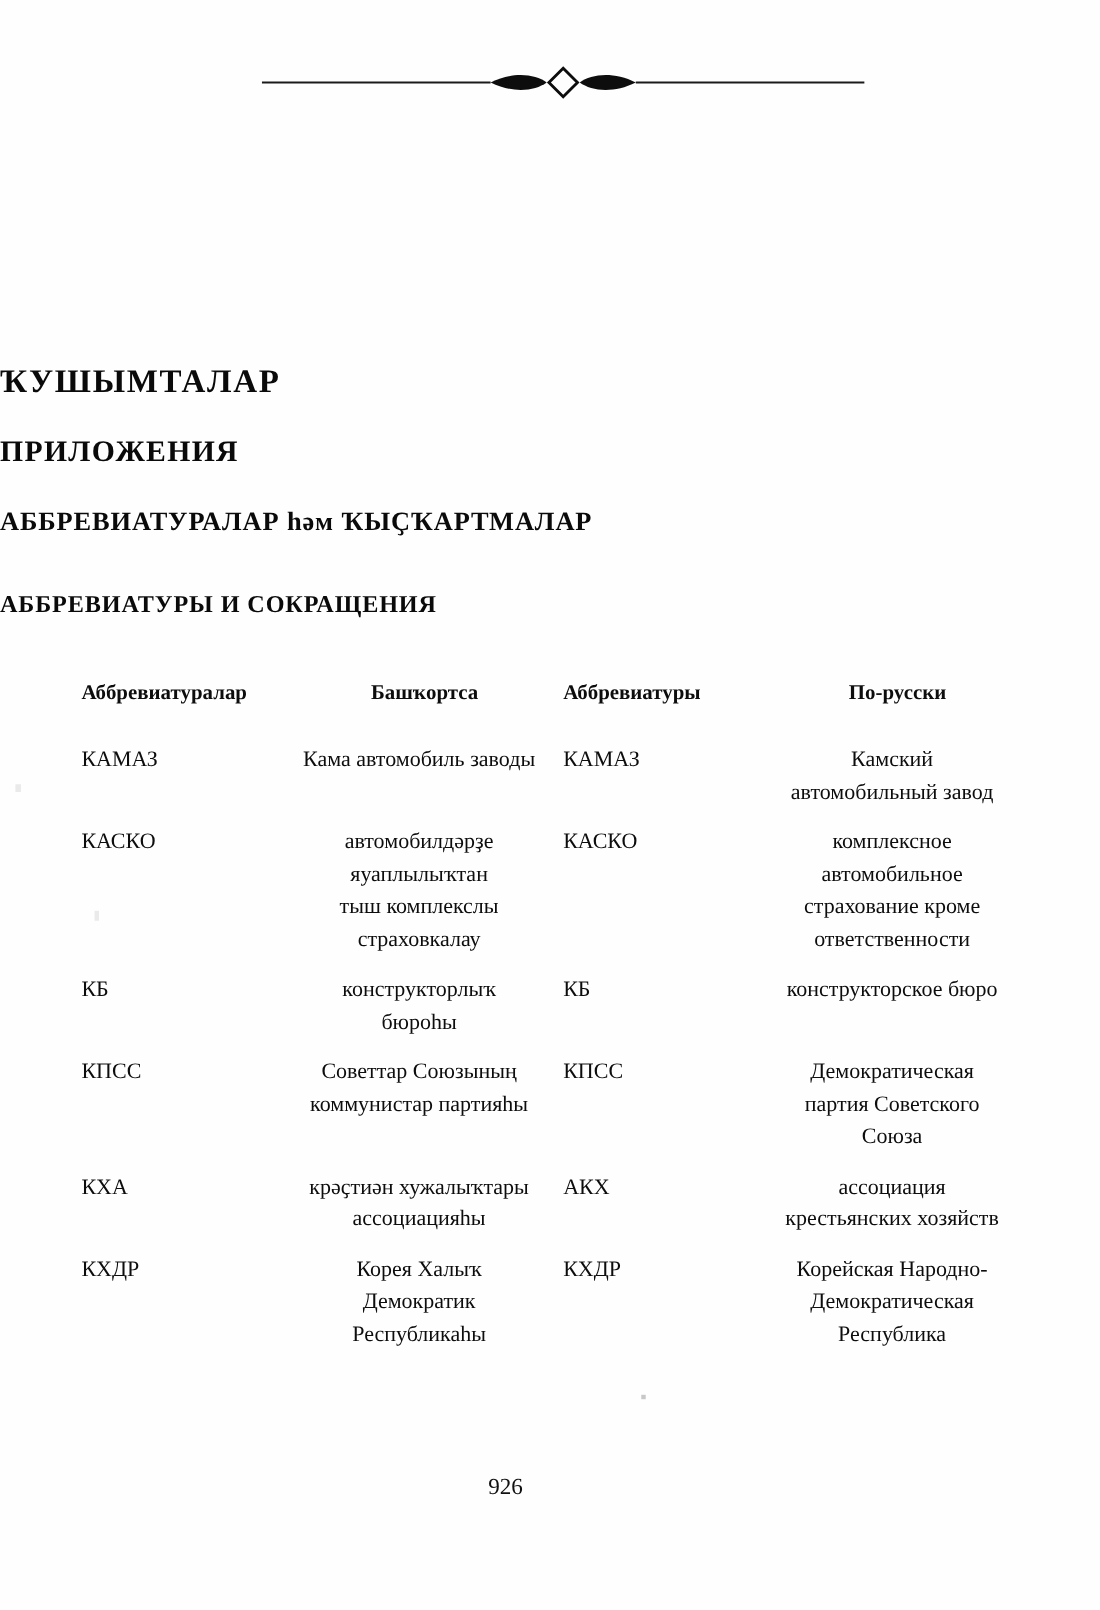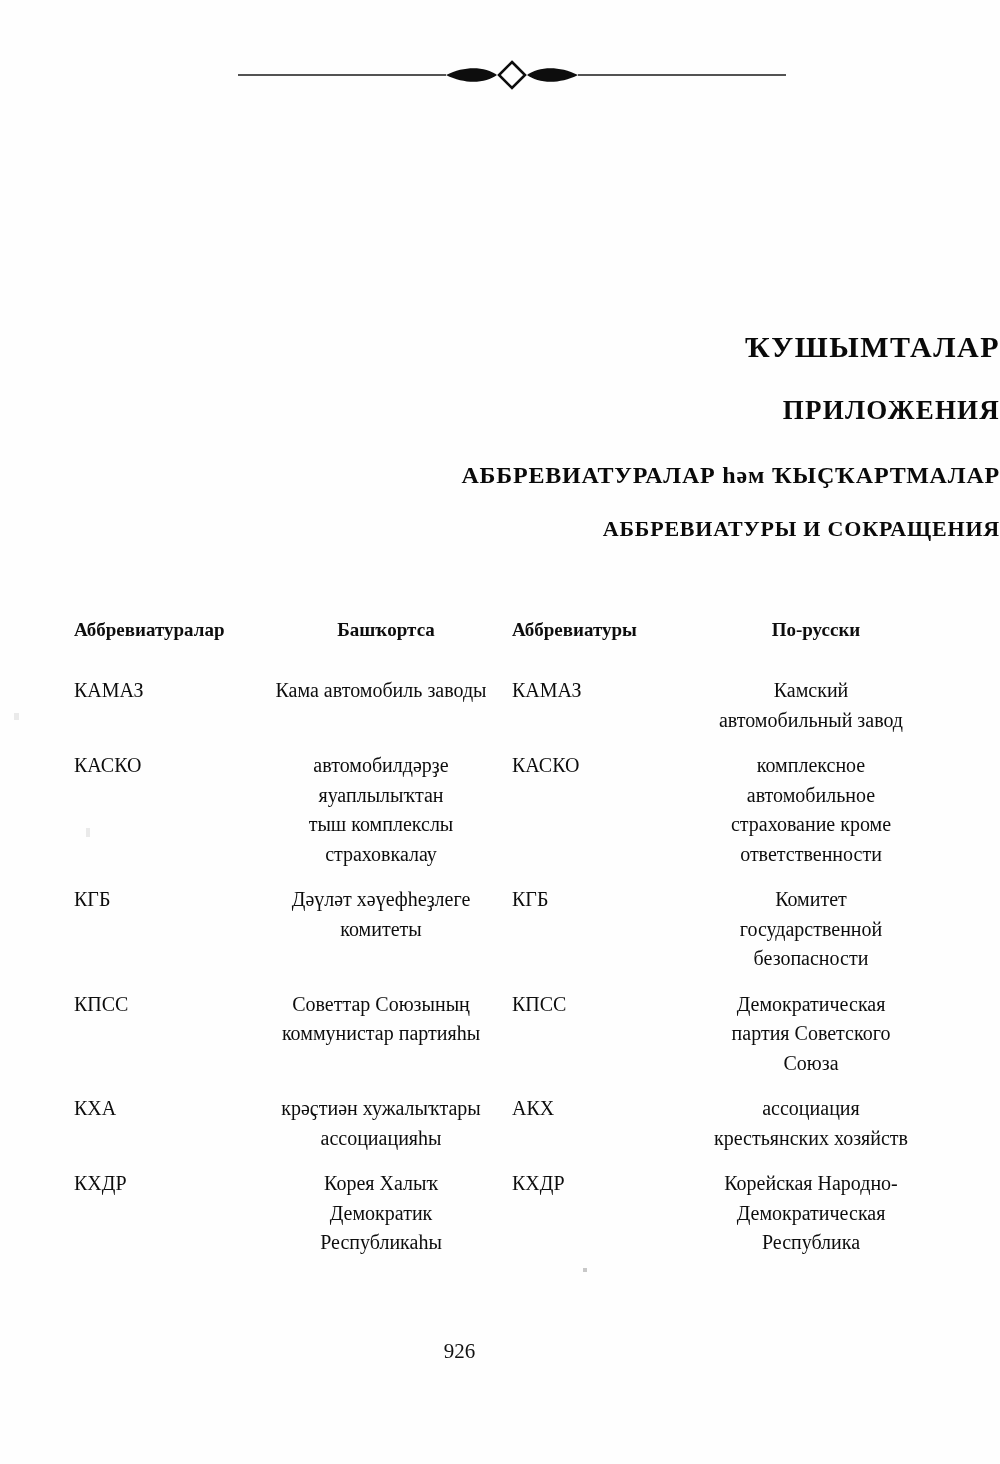--- a/index.html
+++ b/index.html
@@ -29,21 +29,21 @@
     height: 34px;
   }
   .ornament svg { display: block; }
 
   
   .titles {
     position: absolute;
     top: 330px;
     left: 0;
     width: 1000px;
-    text-align: right;
+    text-align: left;
   }
   .title-line {
     font-weight: bold;
     color: #0a0a0a;
     letter-spacing: 0.5px;
   }
   .title-1 {
     font-size: 30px;
     line-height: 34px;
     letter-spacing: 1.5px;
@@ -56,23 +56,22 @@
   }
   .title-3 {
     font-size: 24px;
     line-height: 28px;
     margin-top: 35px;
     letter-spacing: 0.8px;
   }
   .title-4 {
     font-size: 22px;
     line-height: 26px;
-    margin-top: 27px;
+    margin-top: 47px;
     letter-spacing: 0.8px;
-    padding-left: 42px;
   }
 
   
   .abbr-table {
     position: absolute;
     top: 618px;
     left: 74px;
     width: 860px;
     border-collapse: collapse;
   }
@@ -192,30 +191,28 @@
           </td>
           <td class="col-abbr-ru">КАСКО</td>
           <td class="col-russian">
             <span class="cell-line">комплексное</span>
             <span class="cell-line">автомобильное</span>
             <span class="cell-line">страхование кроме</span>
             <span class="cell-line">ответственности</span>
           </td>
         </tr>
         <tr>
-          <td class="col-abbr-ba">КГБ</td>
-          <td class="col-bashkort">
-            <span class="cell-line">Дәүләт хәүефһеҙлеге</span>
-            <span class="cell-line">комитеты</span>
-          </td>
-          <td class="col-abbr-ru">КГБ</td>
-          <td class="col-russian">
-            <span class="cell-line">Комитет</span>
-            <span class="cell-line">государственной</span>
-            <span class="cell-line">безопасности</span>
+          <td class="col-abbr-ba">КБ</td>
+          <td class="col-bashkort">
+            <span class="cell-line">конструкторлыҡ</span>
+            <span class="cell-line">бюроһы</span>
+          </td>
+          <td class="col-abbr-ru">КБ</td>
+          <td class="col-russian">
+            <span class="cell-line">конструкторское бюро</span>
           </td>
         </tr>
         <tr>
           <td class="col-abbr-ba">КПСС</td>
           <td class="col-bashkort">
             <span class="cell-line">Советтар Союзының</span>
             <span class="cell-line">коммунистар партияһы</span>
           </td>
           <td class="col-abbr-ru">КПСС</td>
           <td class="col-russian">

